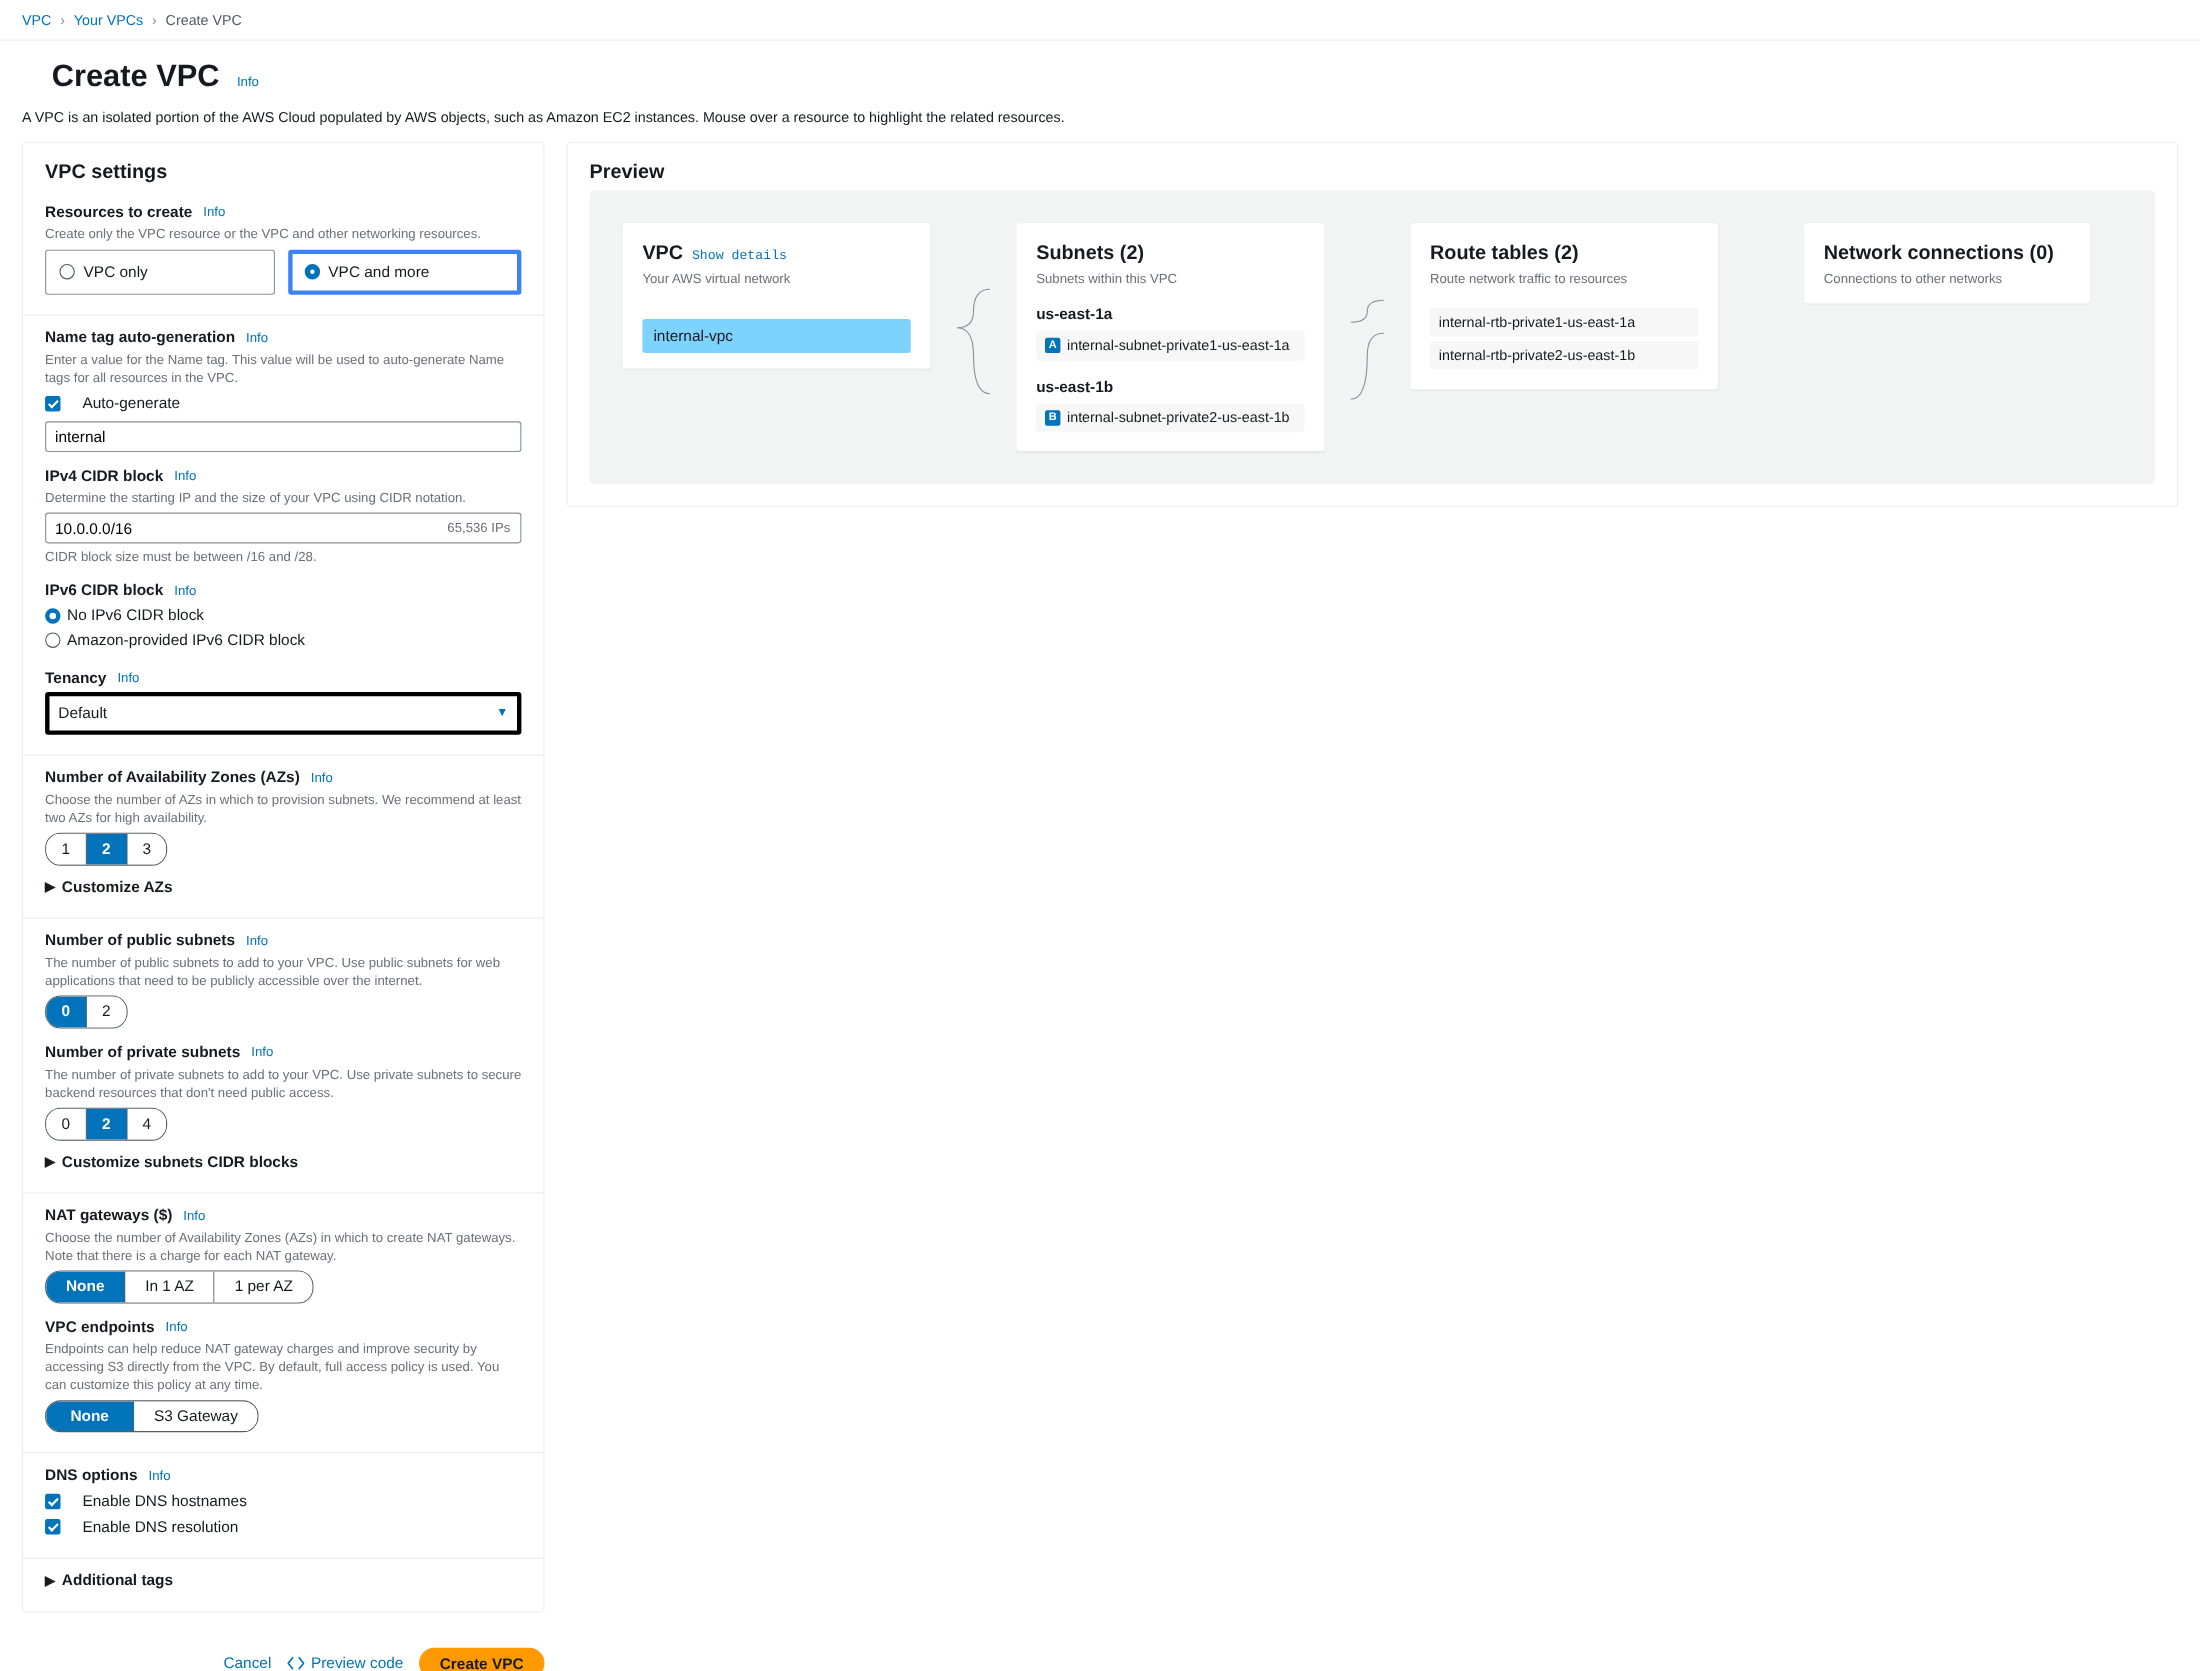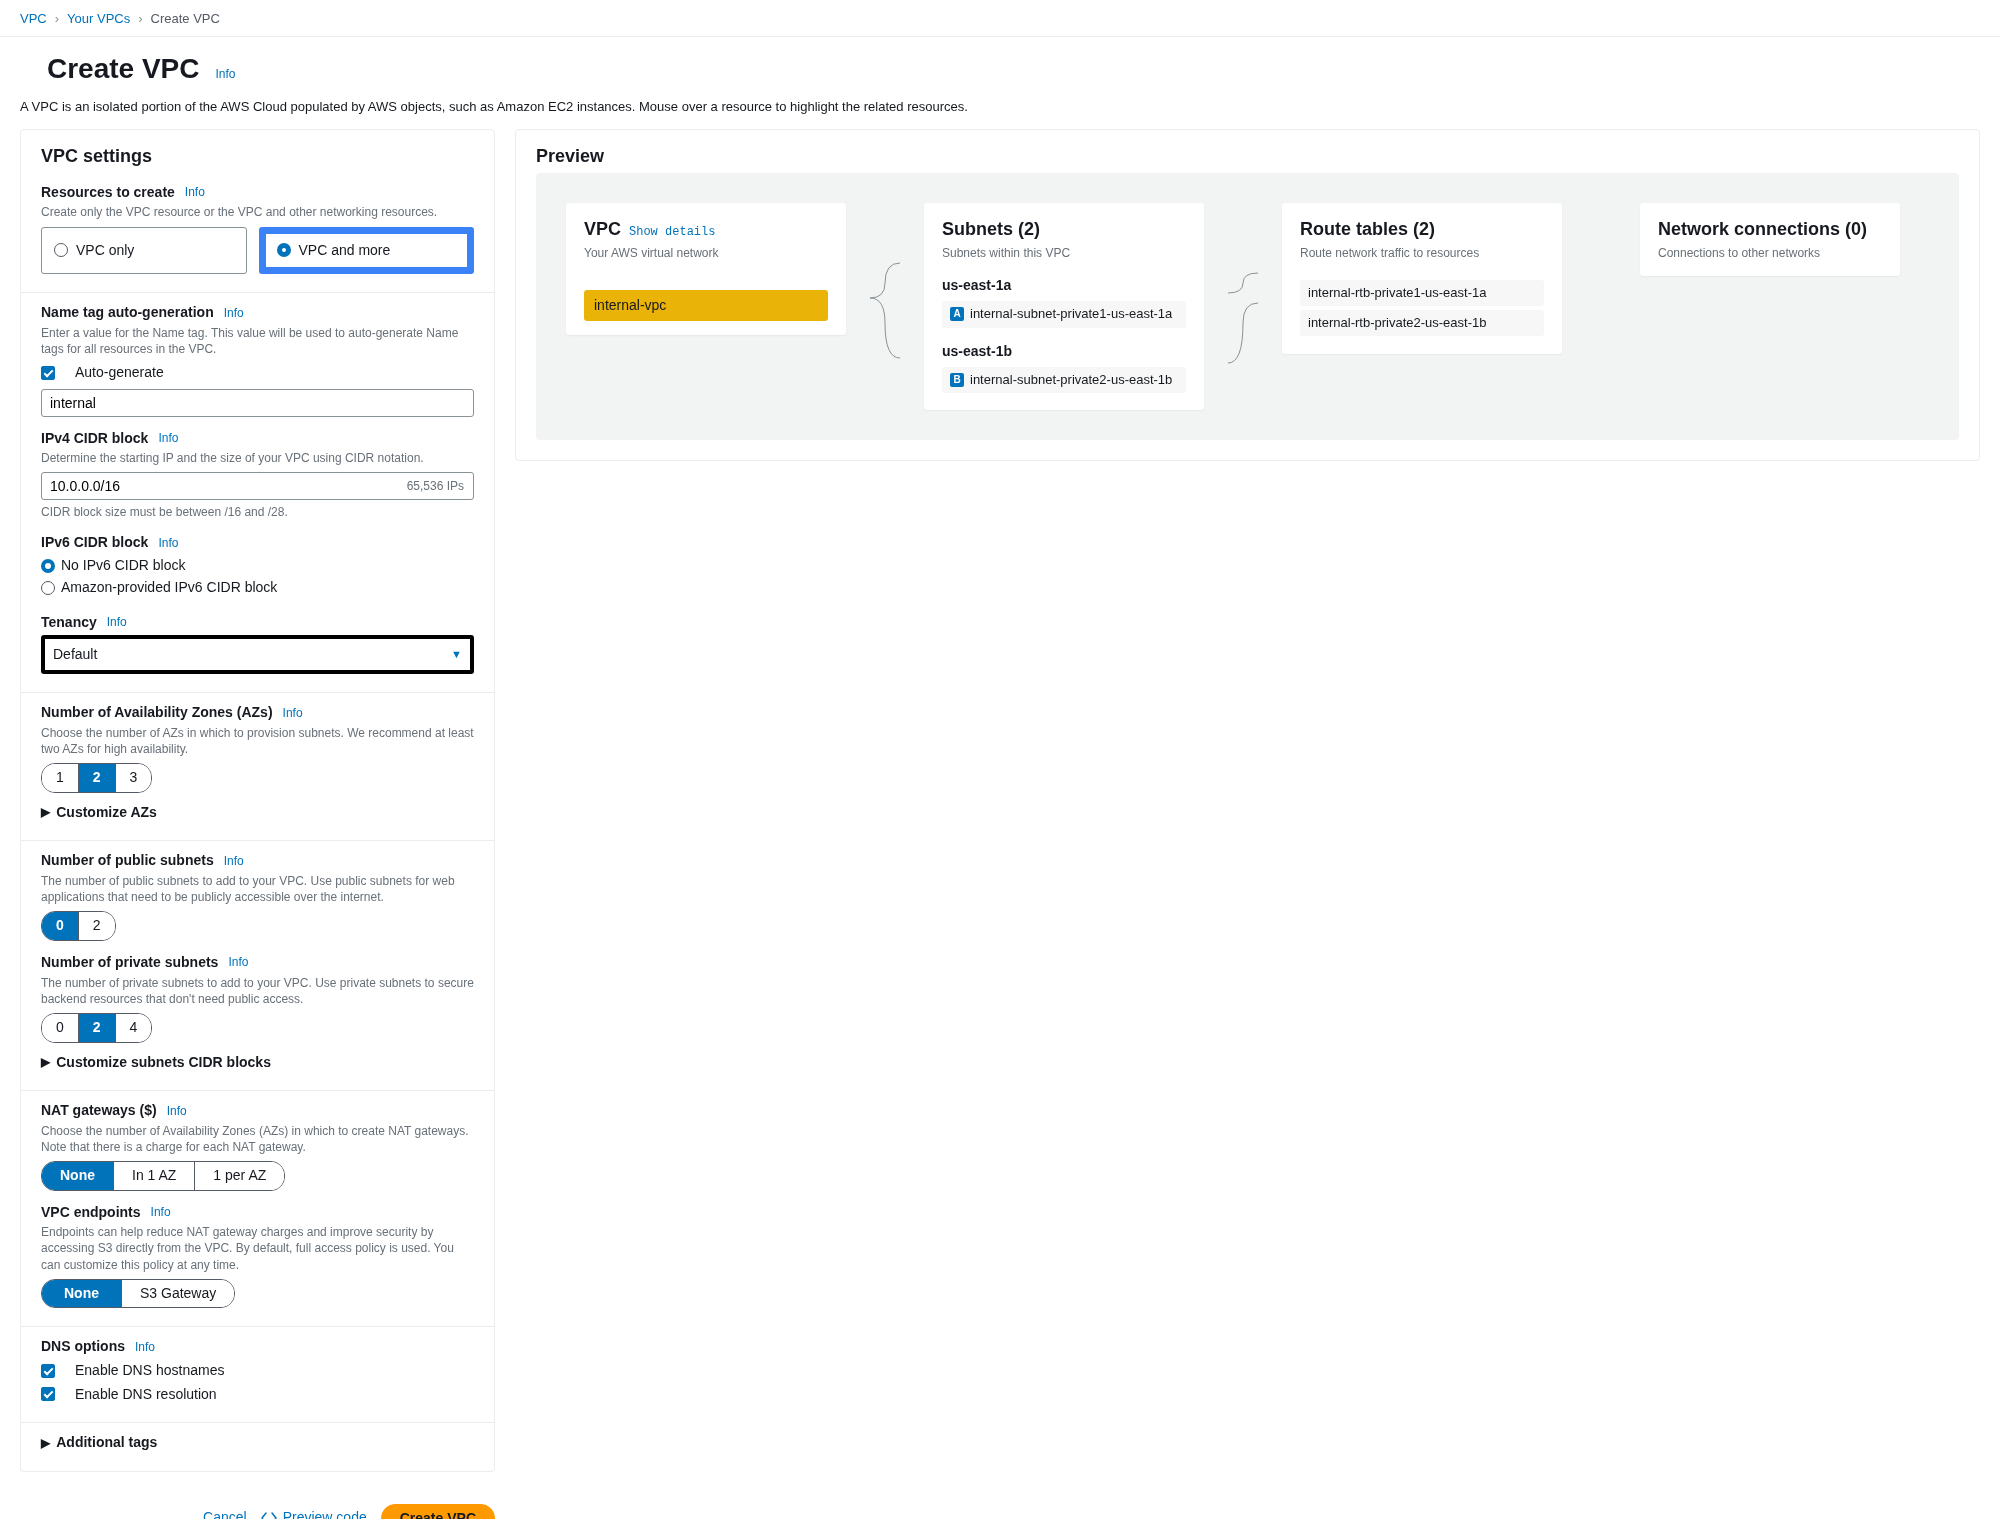--- a/index.html
+++ b/index.html
@@ -60,21 +60,21 @@
   .seg-btn {
     flex:1;
     border:1px solid #879196;
     border-radius:3px;
     background:#fff;
     padding:8px 12px;
     display:flex; align-items:center; gap:8px;
     cursor:pointer;
     font-size:14px;
   }
-  .seg-btn.selected { border:7px solid #3b82f6; padding:7px 11px;}
+  .seg-btn.selected { border:4px solid #3b82f6; padding:7px 11px;}
   .seg-btn .radio-dot {
     width:14px; height:14px; border-radius:50%; border:1px solid #545b64; display:inline-block; position:relative;
   }
   .seg-btn.selected .radio-dot { border:5px solid #0073bb; }
 
   
   .chk-row { display:flex; align-items:center; gap:20px; font-size:14px; margin-top:4px;}
   input[type="checkbox"].chk {
     appearance:none; width:14px; height:14px; border:1px solid #545b64; border-radius:2px; position:relative; cursor:pointer; background:#fff;
   }
@@ -150,21 +150,21 @@
     padding:14px 18px; min-width:280px; flex-shrink:0;
   }
   .pv-card.small { min-width:260px; }
   .pv-head { display:flex; align-items:baseline; gap:8px; margin-bottom:3px;}
   .pv-head .title { font-size:18px; font-weight:700;}
   .pv-head .pv-link { font-size:12px; color:#0073bb; cursor:pointer;font-family:Liberation Mono, monospace;}
   .pv-sub { font-size:12px; color:#687078;}
 
   .pv-chip {
     margin-top:10px;
-    background:#eab308;
+    background:#7dd3fc;
     border-radius:3px;
     padding:6px 10px;
     font-size:14px;
   }
   .pv-group-label { font-size:14px; font-weight:700; margin-top:14px; margin-bottom:6px;}
   .pv-item {
     display:flex; align-items:center; gap:6px;
     background:#f7f7f7;
     border-radius:3px;
     padding:4px 8px;

